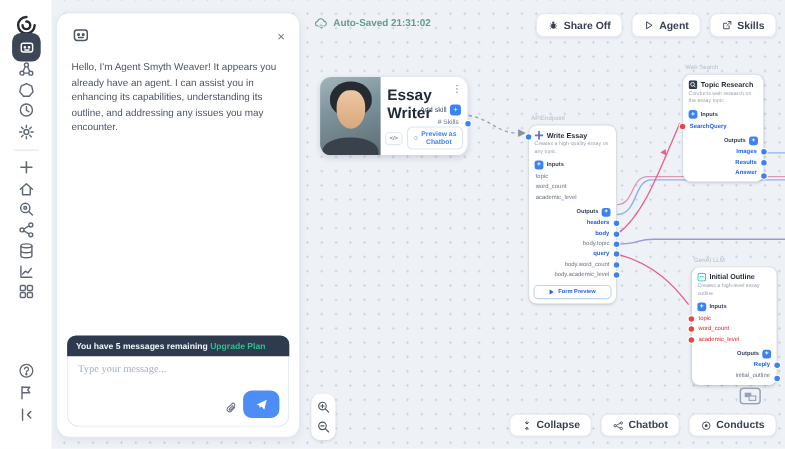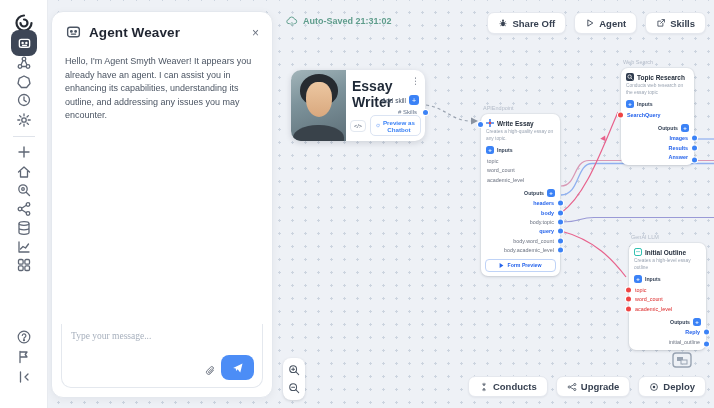--- a/index.html
+++ b/index.html
@@ -246,25 +246,25 @@
   <div class="chat">
     <div class="chat-head">
       <span class="bot">
         <svg class="i" viewBox="0 0 16 16" fill="none" stroke="currentColor" stroke-width="1.3" stroke-linecap="round">
           <rect x="2.5" y="3" width="11" height="9" rx="2.2"></rect>
             <circle cx="6" cy="7" r="0.7" fill="currentColor"></circle>
           <circle cx="10" cy="7" r="0.7" fill="currentColor"></circle>
             <path d="M6 9.5h4"></path>
         </svg>
       </span>
-      <span class="chat-title">Agent Weaver</span>
       <span class="chat-close">×</span>
     </div>
     <div class="chat-body">Hello, I'm Agent Smyth Weaver! It appears you already have an agent. I can assist you in enhancing its capabilities, understanding its outline, and addressing any issues you may encounter.</div>
     <div class="chat-foot">
+      <div class="quota"><span>You have 5 messages remaining </span><a>Upgrade Plan</a></div>
       <div class="inputbox">
         <textarea placeholder="Type your message..." style=""></textarea>
         <span class="clip">
           <svg class="i" viewBox="0 0 16 16" fill="none" stroke="currentColor" stroke-width="1.3" stroke-linecap="round">
             <path d="M12.5 7 8.2 11.8a3 3 0 0 1-4.4-4L9 2.8a2 2 0 0 1 3 2.7L7.6 10.3a1 1 0 0 1-1.5-1.3L10 5"></path>
           </svg>
         </span>
         <button class="send">
           <svg viewBox="0 0 16 16" fill="currentColor">
             <path d="M1.5 8 14 2 11 14 7.5 9.8 5.5 12 5 8.8Z"></path>
@@ -438,33 +438,33 @@
       <rect x="5" y="5" width="6" height="4" fill="currentColor" stroke="none"></rect>
       <rect x="9" y="8" width="6" height="4" fill="#eef1f6" stroke="currentColor" stroke-width="1"></rect>
     </svg>
   </span>
 
   <div class="botbtns">
     <button class="bbtn">
       <svg viewBox="0 0 16 16" fill="none" stroke="currentColor" stroke-width="1.4" stroke-linecap="round" stroke-linejoin="round">
         <path d="M8 2v3 M5.8 3.5 8 5.5l2.2-2 M8 14v-3 M5.8 12.5 8 10.5l2.2 2"></path>
       </svg>
-      <span>Conducts</span>
+      <span>Collapse</span>
     </button>
     <button class="bbtn">
       <svg viewBox="0 0 16 16" fill="none" stroke="currentColor" stroke-width="1.2">
         <circle cx="3.5" cy="8" r="1.7"></circle>
           <circle cx="12.5" cy="4" r="1.7"></circle>
           <circle cx="12.5" cy="12" r="1.7"></circle>
         <path d="M5.2 7.3 10.8 4.6 M5.2 8.7 10.8 11.4"></path>
       </svg>
-      <span>Upgrade</span>
+      <span>Chatbot</span>
     </button>
     <button class="bbtn">
       <svg viewBox="0 0 16 16" fill="none" stroke="currentColor" stroke-width="1.3">
         <circle cx="8" cy="8" r="5.5"></circle>
           <circle cx="8" cy="8" r="2" fill="currentColor" stroke="none"></circle>
       </svg>
-      <span>Deploy</span>
+      <span>Conducts</span>
     </button>
   </div>
 
 </div>
 
 </body></html>

